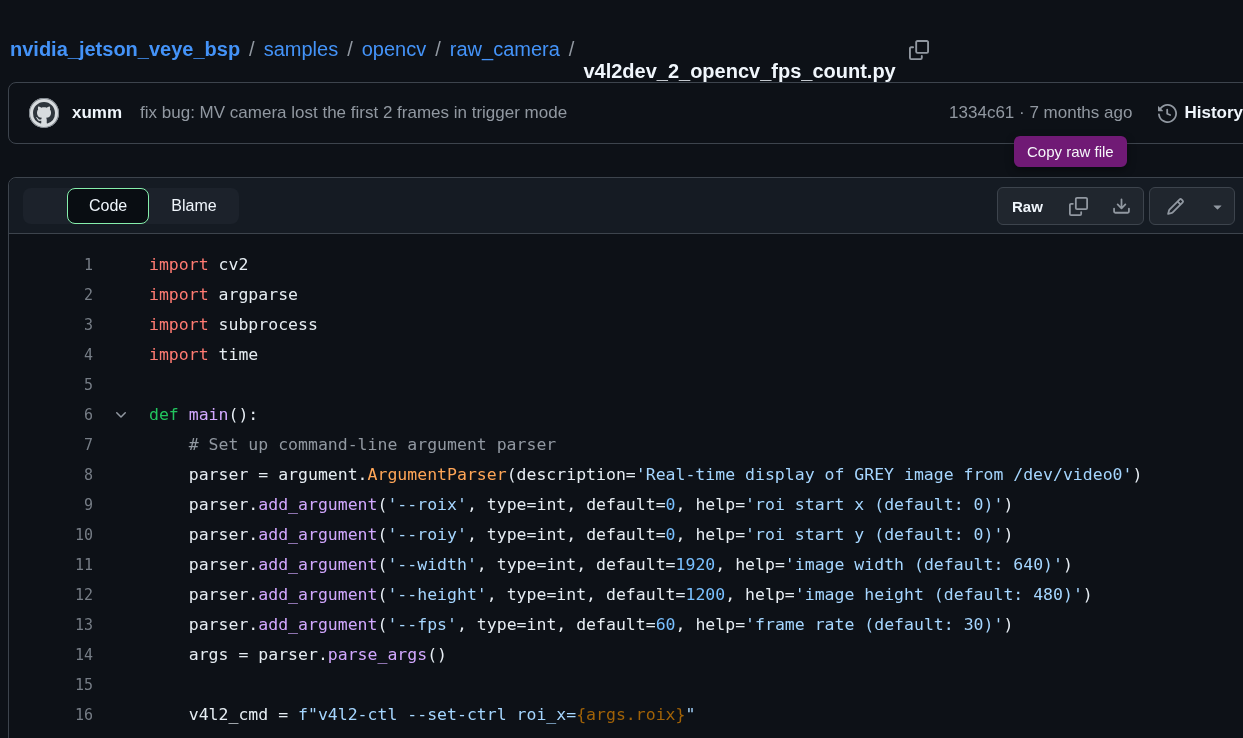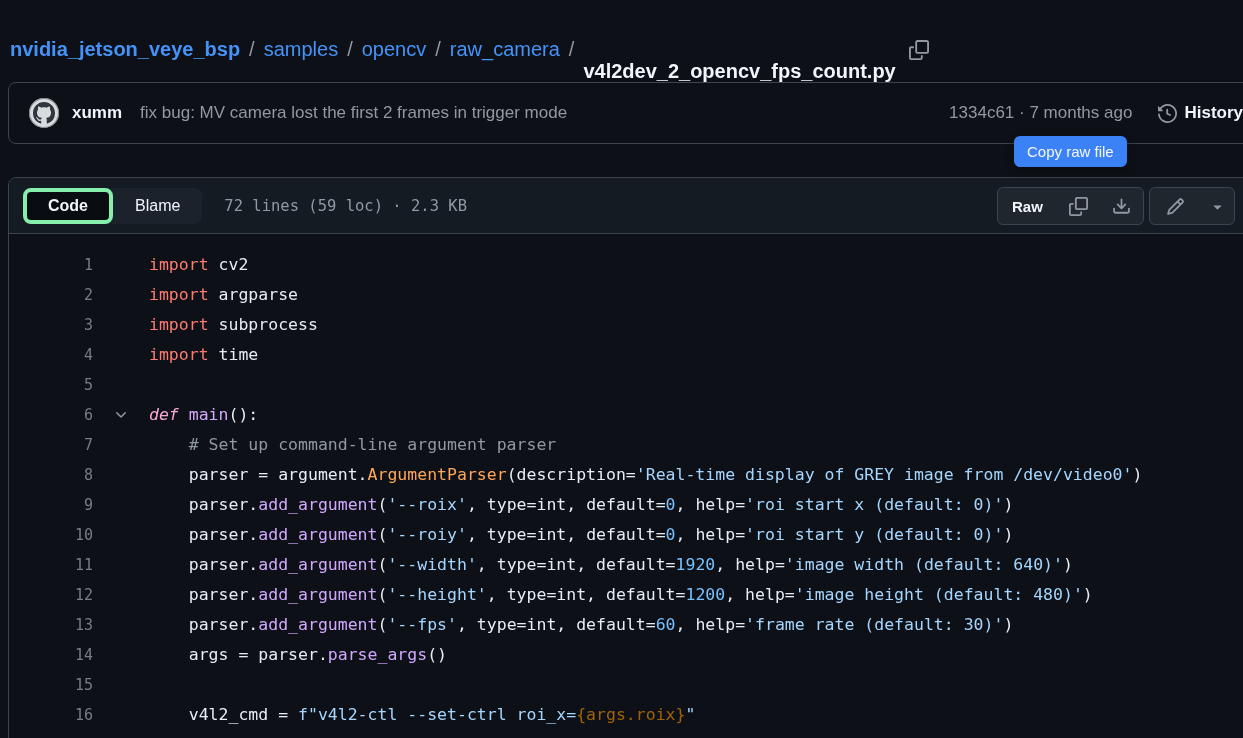--- a/index.html
+++ b/index.html
@@ -43,21 +43,21 @@
     margin-left:26px; display:flex; align-items:center; gap:7px;
     background:none; border:none; cursor:pointer;
     font-size:17px; font-weight:700; color:#f0f6fc; white-space:nowrap;
     font-family:"Liberation Sans", sans-serif;
   }
   .history-btn svg { color:#9198a1; }
 
   
   .tooltip {
     position:absolute; left:1014px; top:136px; z-index:5;
-    background:#3b82f6; color:#f6f8fa;
+    background:#701a75; color:#f6f8fa;
     font-size:15px; padding:7px 13px; border-radius:6px;
     white-space:nowrap; box-shadow:0 3px 8px rgba(0,0,0,.4);
   }
 
   
   .code-box {
     position:absolute; left:8px; top:177px; width:1252px; height:600px;
     border:1px solid #3d444d; border-radius:8px 8px 0 0; background:#0d1117;
   }
   .box-header {
@@ -66,21 +66,21 @@
     display:flex; align-items:center; padding-left:14px;
   }
   .seg {
     display:flex; height:36px; background:#1c222b; border-radius:8px;
   }
   .seg-item {
     display:flex; align-items:center; padding:0 21px;
     font-size:16px; color:#f0f6fc; cursor:pointer; border-radius:8px;
     border:1px solid transparent;
   }
-  .seg-item.active { background:#090d12; border:4px solid #86efac; font-weight:700; }
+  .seg-item.active { background:#090d12; border:1px solid #86efac; font-weight:400;margin-left:44px; }
   .file-meta {
     margin-left:22px; font-family:"DejaVu Sans Mono", monospace;
     font-size:15.5px; color:#9198a1; white-space:nowrap;
   }
   .btn-group {
     position:absolute; top:9px; height:38px;
     display:flex; align-items:stretch;
     background:#20262e; border:1px solid #3d444d; border-radius:6px;
     overflow:hidden;
   }
@@ -157,21 +157,20 @@
 </div>
 
 <div class="tooltip">Copy raw file</div>
 
 <div class="code-box">
   <div class="box-header">
     <div class="seg">
       <span class="seg-item active">Code</span>
       <span class="seg-item">Blame</span>
     </div>
-    <span class="file-meta">72 lines (59 loc) · 2.3 KB</span>
 
     <div class="btn-group raw-group">
       <button class="gbtn raw-btn">Raw</button>
       <button class="gbtn icon-btn">
         <span>
           <svg width="19" height="19" viewBox="0 0 16 16" fill="currentColor">
               <path d="M0 6.75C0 5.784.784 5 1.75 5h1.5a.75.75 0 0 1 0 1.5h-1.5a.25.25 0 0 0-.25.25v7.5c0 .138.112.25.25.25h7.5a.25.25 0 0 0 .25-.25v-1.5a.75.75 0 0 1 1.5 0v1.5A1.75 1.75 0 0 1 9.25 16h-7.5A1.75 1.75 0 0 1 0 14.25Z"></path>
               <path d="M5 1.75C5 .784 5.784 0 6.75 0h7.5C15.216 0 16 .784 16 1.75v7.5A1.75 1.75 0 0 1 14.25 11h-7.5A1.75 1.75 0 0 1 5 9.25Zm1.75-.25a.25.25 0 0 0-.25.25v7.5c0 .138.112.25.25.25h7.5a.25.25 0 0 0 .25-.25v-7.5a.25.25 0 0 0-.25-.25Z"></path>
             </svg>
         </span>
@@ -230,21 +229,21 @@
         <div class="fold"></div>
         <div class="ct"></div>
       </div>
       <div class="code-line">
         <div class="ln">6</div>
         <div class="fold">
           <svg width="16" height="16" viewBox="0 0 16 16" fill="currentColor">
             <path d="M12.78 5.22a.749.749 0 0 1 0 1.06l-4.25 4.25a.749.749 0 0 1-1.06 0L3.22 6.28a.749.749 0 1 1 1.06-1.06L8 8.939l3.72-3.719a.749.749 0 0 1 1.06 0Z"></path>
           </svg>
         </div>
-        <div class="ct"><span style="color: #f9a8d4; font-style: italic;">def</span><span style="color: rgb(230, 237, 243);"> </span><span style="color: rgb(210, 168, 255);">main</span><span style="color: rgb(230, 237, 243);">():</span></div>
+        <div class="ct"><span style="color: #22c55e;">def</span><span style="color: rgb(230, 237, 243);"> </span><span style="color: rgb(210, 168, 255);">main</span><span style="color: rgb(230, 237, 243);">():</span></div>
       </div>
       <div class="code-line">
         <div class="ln">7</div>
         <div class="fold"></div>
         <div class="ct"><span style="color: rgb(145, 152, 161);">    # Set up command-line argument parser</span></div>
       </div>
       <div class="code-line">
         <div class="ln">8</div>
         <div class="fold"></div>
         <div class="ct"><span style="color: rgb(230, 237, 243);">    parser = argument.</span><span style="color: rgb(255, 166, 87);">ArgumentParser</span><span style="color: rgb(230, 237, 243);">(description=</span><span style="color: rgb(165, 214, 255);">'Real-time display of GREY image from /dev/video0'</span><span style="color: rgb(230, 237, 243);">)</span></div>

